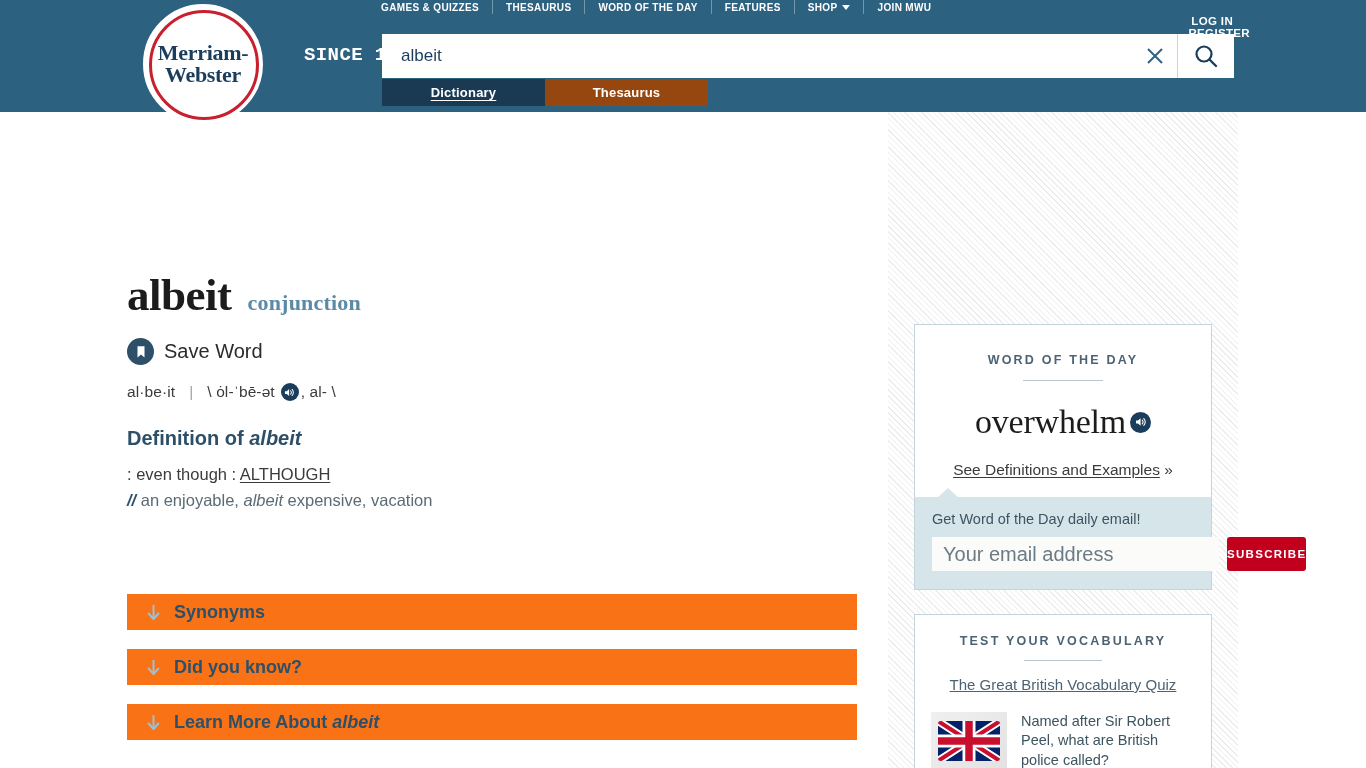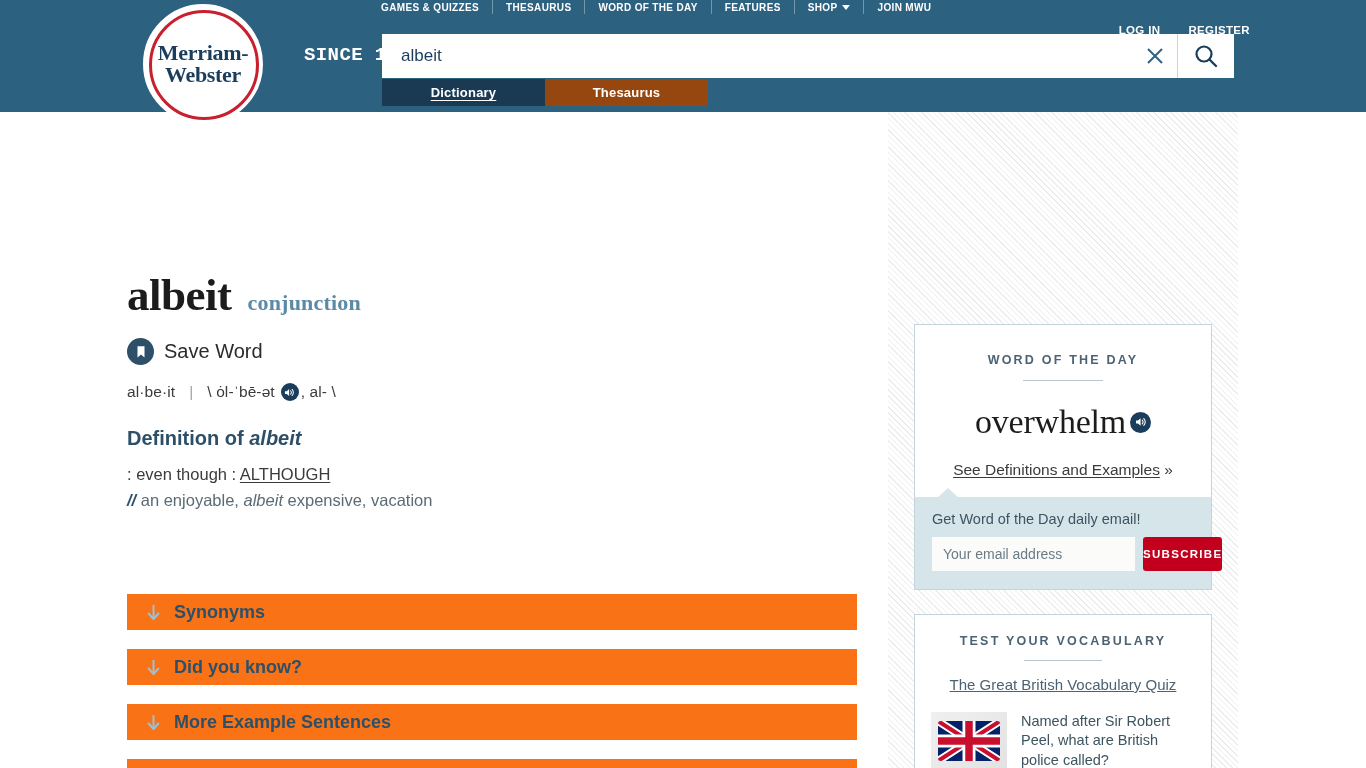--- a/index.html
+++ b/index.html
@@ -87,24 +87,25 @@
   .caret {
     display: inline-block;
     width: 0; height: 0;
     border-left: 4px solid transparent;
     border-right: 4px solid transparent;
     border-top: 5px solid #ffffff;
     margin-top: 1px;
   }
   .topnav-right {
     position: absolute;
-    right: 116px; top: 24px;
+    right: 116px; top: 15px;
     display: flex; align-items: center;
     font-size: 11.5px; font-weight: 700;
     letter-spacing: 0.35px;
+    flex-direction: column;
   }
   .topnav-right a {
     color: #ffffff; text-decoration: none;
     padding: 0 14px; white-space: nowrap;
   }
   .topnav-right a:last-child { padding-right: 0; }
 
   
   .searchbar {
     position: absolute;
@@ -357,21 +358,21 @@
     margin-bottom: 10px;
   }
   .sub-row { display: flex; gap: 8px; }
   .sub-input {
     flex: 1;
     height: 34px;
     border: none; outline: none;
     background: #fbfbfa;
     padding: 0 11px;
     font-family: "Liberation Sans", sans-serif;
-    font-size: 14px;
+    font-size: 20px;
     color: #4a5a64;
   }
   .sub-input::placeholder { color: #6b7b85; }
   .sub-btn {
     width: 100px; height: 34px;
     background: #c2001e;
     color: #ffffff;
     border: none; border-radius: 3px;
     font-family: "Liberation Sans", sans-serif;
     font-size: 11.5px;
@@ -560,29 +561,20 @@
       <div class="acc-row">
         <span class="acc-arrow">
           <svg width="17" height="19" viewBox="0 0 17 19" aria-hidden="true">
             <line x1="8.5" y1="2" x2="8.5" y2="15" stroke="#9dc0d4" stroke-width="2"></line>
             <path d="M3.6 10.5 L8.5 16 L13.4 10.5" fill="none" stroke="#9dc0d4" stroke-width="2" stroke-linecap="round" stroke-linejoin="round"></path>
           </svg>
         </span>
         <span class="acc-label">Did you know?</span>
       </div>
 
-      <div class="acc-row">
-        <span class="acc-arrow">
-          <svg width="17" height="19" viewBox="0 0 17 19" aria-hidden="true">
-            <line x1="8.5" y1="2" x2="8.5" y2="15" stroke="#9dc0d4" stroke-width="2"></line>
-            <path d="M3.6 10.5 L8.5 16 L13.4 10.5" fill="none" stroke="#9dc0d4" stroke-width="2" stroke-linecap="round" stroke-linejoin="round"></path>
-          </svg>
-        </span>
-        <span class="acc-label">More Example Sentences</span>
-      </div>
 
       <div class="acc-row">
         <span class="acc-arrow">
           <svg width="17" height="19" viewBox="0 0 17 19" aria-hidden="true">
             <line x1="8.5" y1="2" x2="8.5" y2="15" stroke="#9dc0d4" stroke-width="2"></line>
             <path d="M3.6 10.5 L8.5 16 L13.4 10.5" fill="none" stroke="#9dc0d4" stroke-width="2" stroke-linecap="round" stroke-linejoin="round"></path>
           </svg>
         </span>
         <span class="acc-label"><span>Learn More About </span><em>albeit</em></span>
       </div>

